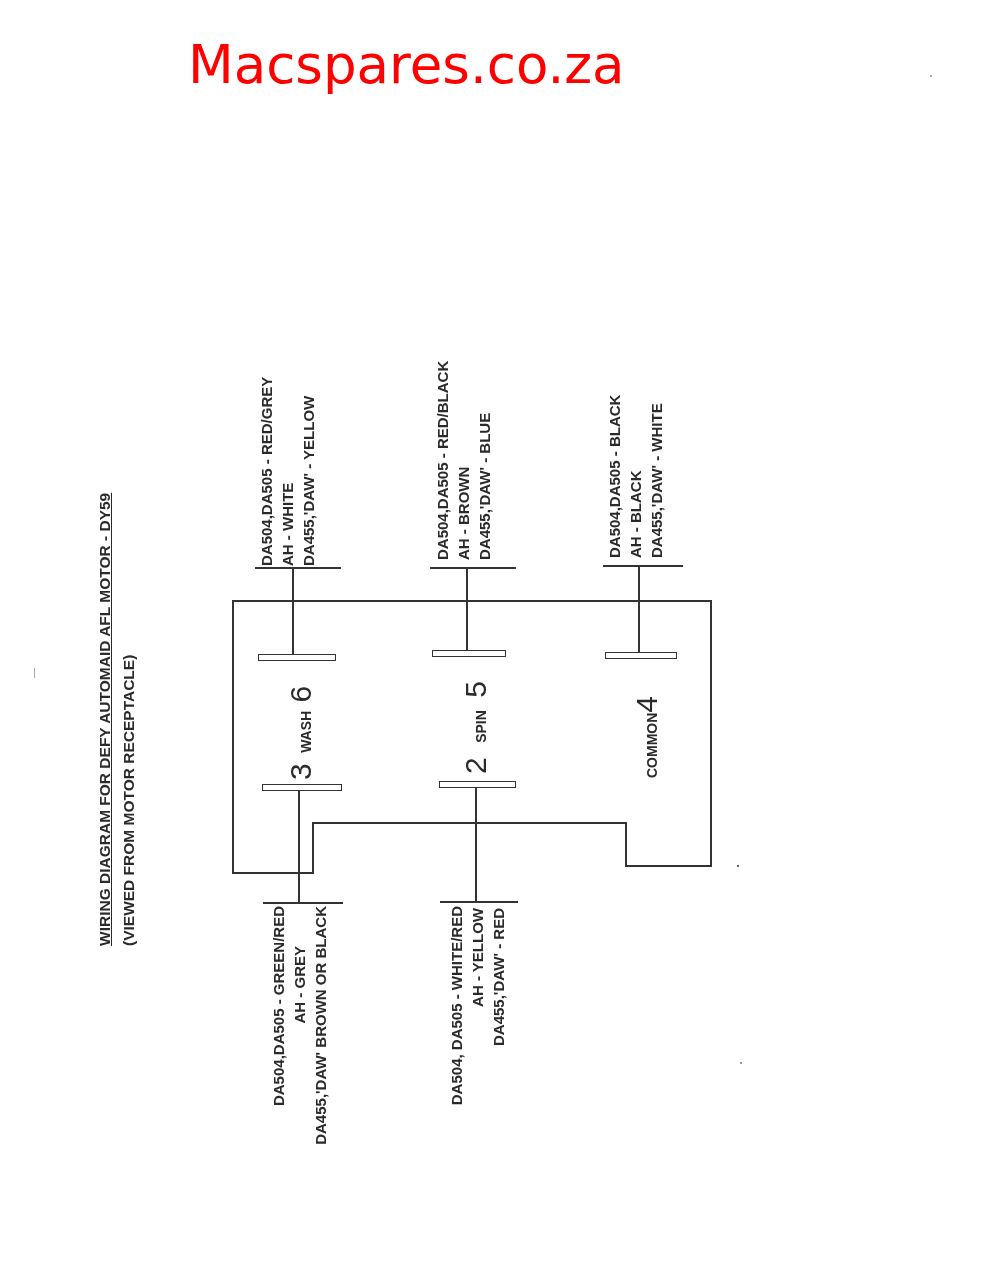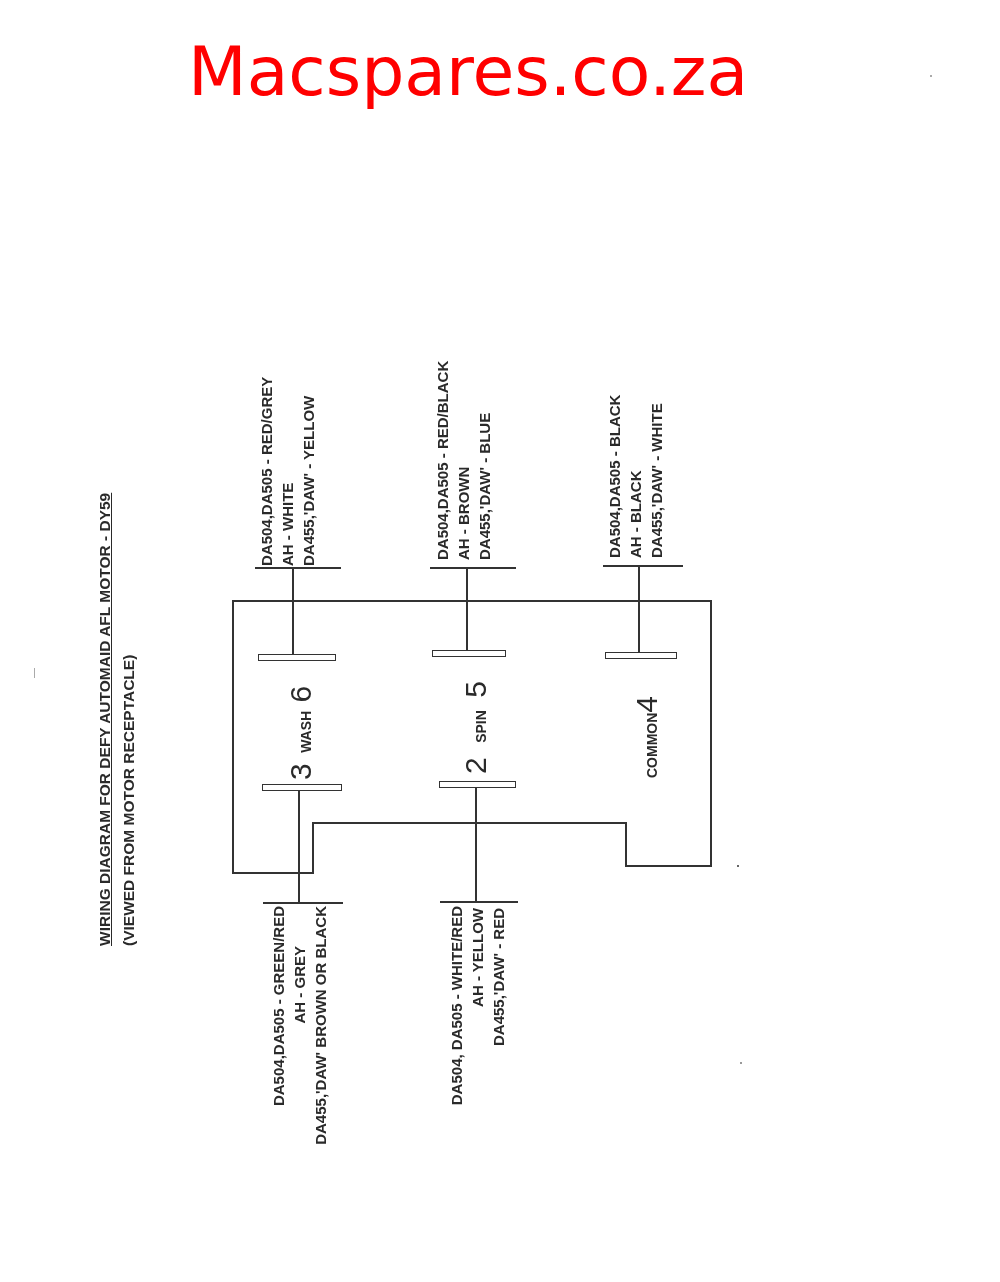--- a/index.html
+++ b/index.html
@@ -1,17 +1,17 @@
 <!DOCTYPE html>
 <html><head>
 <meta charset="utf-8">
 <style>
   html, body { margin: 0; padding: 0; }
   body { width: 1000px; height: 1282px; background: #ffffff; position: relative; overflow: hidden; font-family: "Liberation Sans", sans-serif; }
-  .brand { position: absolute; left: 188px; top: 38px; font-family: "DejaVu Sans", sans-serif; font-size: 68px; color: #ff0000; letter-spacing: 0px; line-height: 1; white-space: nowrap; }
+  .brand { position: absolute; left: 188px; top: 38px; font-family: "DejaVu Sans", sans-serif; font-size: 53px; color: #ff0000; letter-spacing: 0px; line-height: 1; white-space: nowrap; }
   .rot { position: absolute; transform-origin: 0 0; transform: rotate(-90deg); white-space: nowrap; color: #2a2a2a; font-family: "Liberation Sans", sans-serif; }
   .title1 { font-size: 15.5px; text-decoration: underline; font-weight: bold; }
   .title2 { font-size: 15.5px; font-weight: bold; }
   .lbl { font-size: 15px; line-height: 21px; font-weight: bold; }
   .lbl div { display: block; }
   .center { text-align: center; }
   .wire { position: absolute; background: #333; }
   .bar { position: absolute; height: 7px; border: 1.5px solid #333; background: #fff; box-sizing: border-box; }
   .term { position: absolute; color: #2a2a2a; }
   .num { font-size: 30px; font-weight: normal; }

